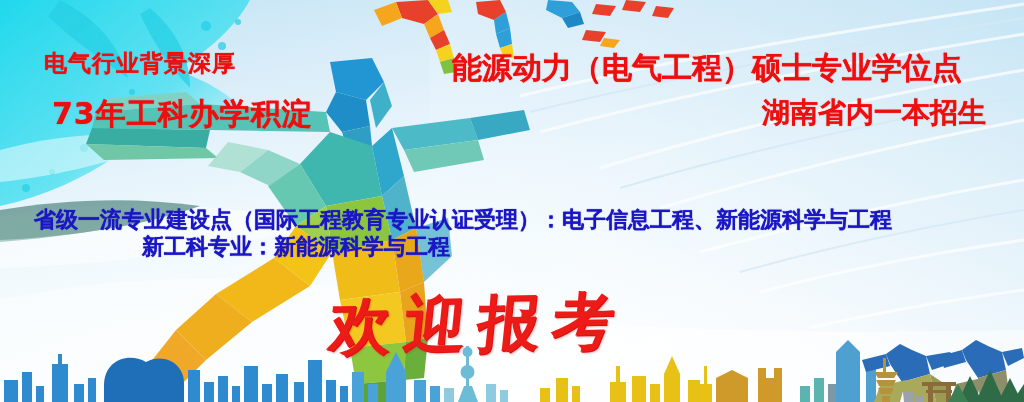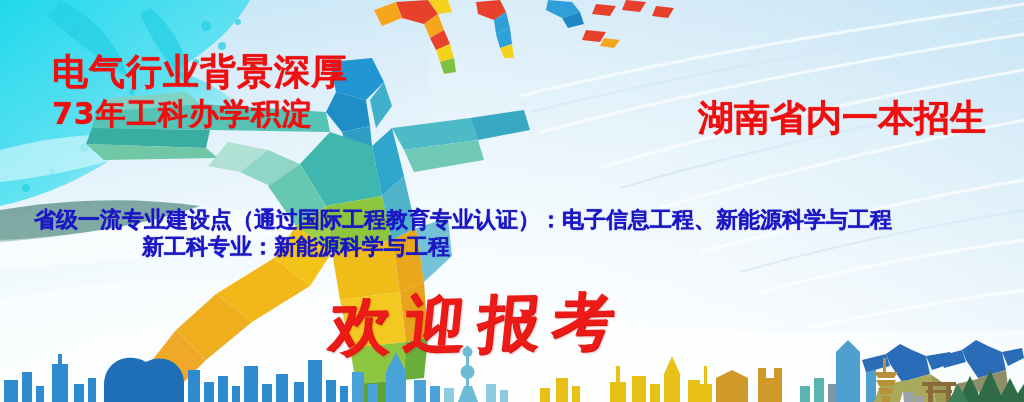--- a/index.html
+++ b/index.html
@@ -28,24 +28,24 @@
     color:#ee0e0e;
     font-family:"DejaVu Sans","Liberation Sans",sans-serif;
     text-shadow:0 0 1px #ee0e0e;
   }
   .blue{
     color:#1a16c4;
     font-family:"DejaVu Sans","Liberation Sans",sans-serif;
     text-shadow:0 0 1px #1a16c4;
   }
 
-  #t-red-1{left:52px; top:48px;  font-size:36px; letter-spacing:1px;}
+  #t-red-1{left:44px; top:48px;  font-size:23px; letter-spacing:1px;}
   #t-red-2{left:52px; top:94px;  font-size:30px; letter-spacing:1px;}
   #t-red-3{left:452px;top:48px;  font-size:30px; letter-spacing:0px;}
-  #t-red-4{right:38px;top:94px;  font-size:36px; letter-spacing:0px;}
+  #t-red-4{right:38px;top:94px;  font-size:28px; letter-spacing:0px;}
 
   #t-blue-1{left:64px; top:162px; font-size:22px;}
   #t-blue-2{left:34px; top:205px; font-size:22px;}
   #t-blue-3{left:142px;top:232px; font-size:22px;}
   #t-blue-3b{left:560px;top:250px;font-size:22px;}
 
   
   #slogan{
     position:absolute;left:330px;top:282px;
     font-size:62px;font-weight:bold;
@@ -329,24 +329,25 @@
     <g fill="#9aa3ab">
       <rect x="904" y="392" width="10" height="10"></rect>
       <rect x="916" y="396" width="8" height="6"></rect>
     </g>
   </svg>
 
   <div class="txt red" id="t-red-1">电气行业背景深厚</div>
 
   <div class="txt red" id="t-red-2">73年工科办学积淀</div>
 
+  <div class="txt red" id="t-red-3">能源动力（电气工程）硕士专业学位点</div>
 
   <div class="txt red" id="t-red-4">湖南省内一本招生</div>
 
 
-  <div class="txt blue" id="t-blue-2">省级一流专业建设点（通过国际工程教育专业认证）：电子信息工程、新能源科学与工程</div>
+  <div class="txt blue" id="t-blue-2">省级一流专业建设点（国际工程教育专业认证受理）：电子信息工程、新能源科学与工程</div>
 
   <div class="txt blue" id="t-blue-3">新工科专业：新能源科学与工程</div>
 
 
   <div id="slogan">欢迎报考</div>
 
 </div>
 
 </body></html>

